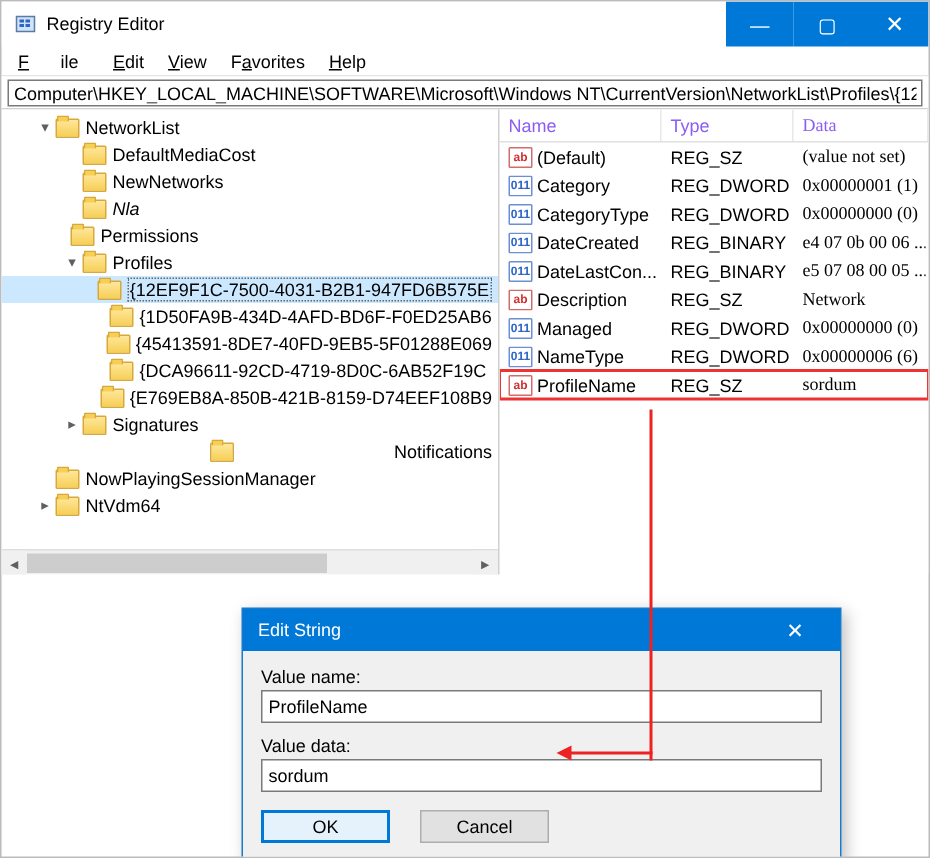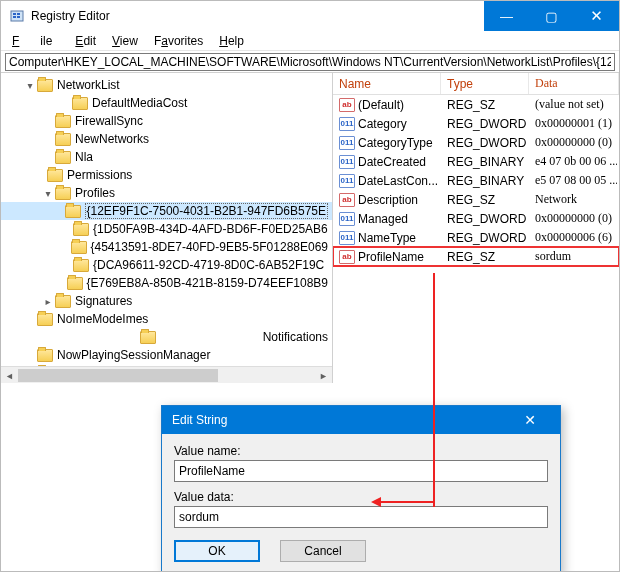--- a/index.html
+++ b/index.html
@@ -96,21 +96,21 @@
     flex:1;
     overflow:hidden;
     background:#fff;
   }
   .list-header {
     display:flex;
     height:22px;
     align-items:flex-start;
     border-bottom:1px solid #e0e0e0;
     font-weight:normal;
-    color:#c2410c;
+    color:#8b5cf6;
     background:#fff;
   }
   .list-header .col { padding:0 6px; border-right:1px solid #e8e8e8; height:100%; display:flex;align-items:center; }
   .col-name { width:108px; }
   .col-type { width:88px; }
   .col-data { flex:1;font-family:Liberation Serif, serif; }
   .list-row {
     display:flex;
     height:19px;
     align-items:center;
@@ -226,36 +226,31 @@
 </div>
 
 <div class="main">
   <div class="tree">
     <div class="tree-inner" id="tree-inner">
         <div class="tree-row" style="padding-left: 22px;">
           <span class="twisty">▾</span>
           <span class="folder"></span>
           <span class="label">NetworkList</span>
         </div>
-        <div class="tree-row" style="padding-left: 57px;">
+        <div class="tree-row" style="padding-left: 40px;">
           <span class="twisty"></span>
           <span class="folder"></span>
           <span class="label">DefaultMediaCost</span>
         </div>
         <div class="tree-row" style="padding-left: 40px;">
           <span class="twisty"></span>
           <span class="folder"></span>
-          <span class="label">FirewallSync</span>
-        </div>
-        <div class="tree-row" style="padding-left: 40px;">
-          <span class="twisty"></span>
-          <span class="folder"></span>
           <span class="label">NewNetworks</span>
         </div>
-        <div class="tree-row" style="padding-left: 40px;">
+        <div class="tree-row" style="padding-left: 40px; font-style: italic;">
           <span class="twisty"></span>
           <span class="folder"></span>
           <span class="label">Nla</span>
         </div>
         <div class="tree-row" style="padding-left: 32px;">
           <span class="twisty"></span>
           <span class="folder"></span>
           <span class="label">Permissions</span>
         </div>
         <div class="tree-row" style="padding-left: 40px;">
@@ -285,25 +280,20 @@
         </div>
         <div class="tree-row" style="padding-left: 58px;">
           <span class="twisty"></span>
           <span class="folder"></span>
           <span class="label">{E769EB8A-850B-421B-8159-D74EEF108B9</span>
         </div>
         <div class="tree-row" style="padding-left: 40px;">
           <span class="twisty">▸</span>
           <span class="folder"></span>
           <span class="label">Signatures</span>
-        </div>
-        <div class="tree-row" style="padding-left: 22px;">
-          <span class="twisty"></span>
-          <span class="folder"></span>
-          <span class="label">NoImeModeImes</span>
         </div>
         <div class="tree-row" style="padding-left: 22px; justify-content: space-between;">
           <span class="twisty"></span>
           <span class="folder"></span>
           <span class="label">Notifications</span>
         </div>
         <div class="tree-row" style="padding-left: 22px;">
           <span class="twisty"></span>
           <span class="folder"></span>
           <span class="label">NowPlayingSessionManager</span>

